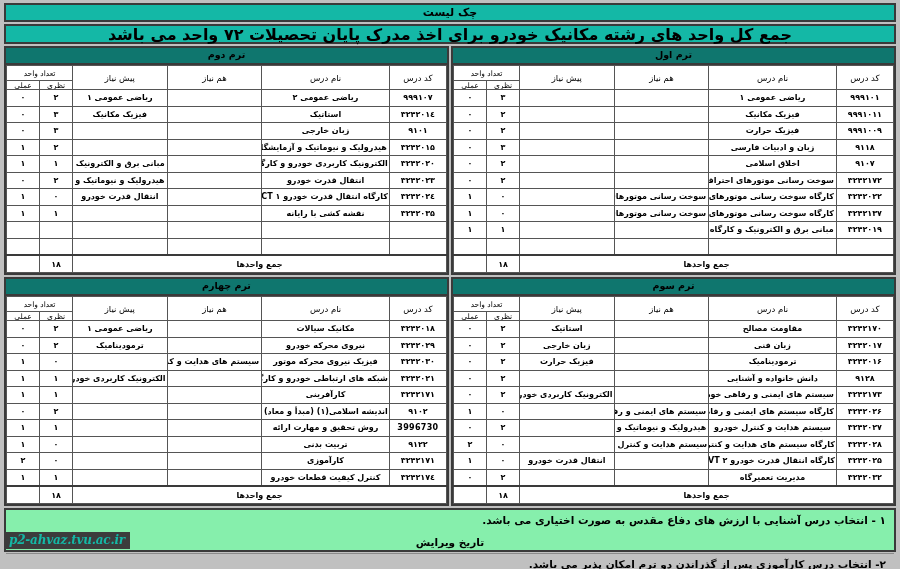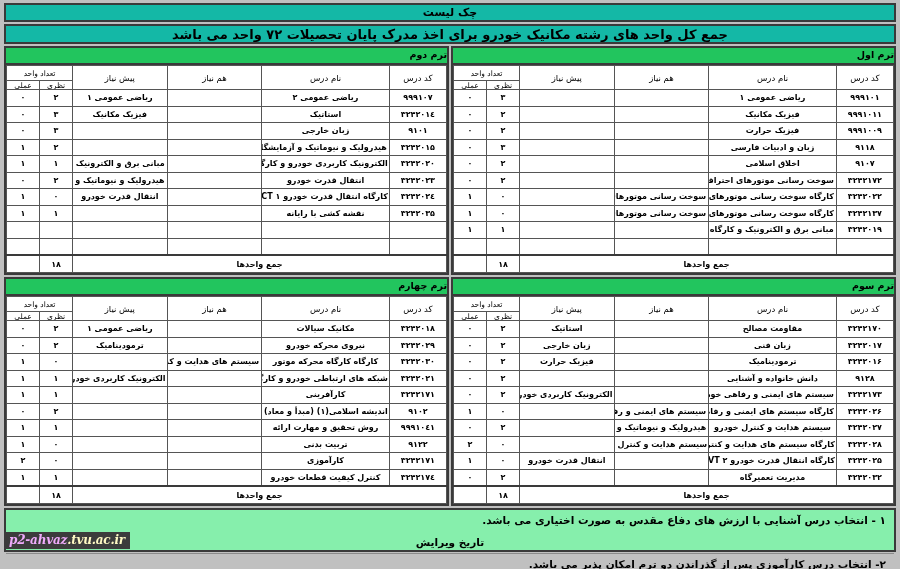--- a/index.html
+++ b/index.html
@@ -35,21 +35,21 @@
   .banner-title {
     height: 19px;
     line-height: 16px;
     font-size: 11px;
     font-weight: bold;
     color: #000;
   }
   .banner-sub {
     height: 20px;
     line-height: 17px;
-    font-size: 13px;
+    font-size: 16px;
     font-weight: bold;
     color: #000;
     margin-top: 2px;
   }
 
   
   .terms-grid {
     margin-top: 2px;
     display: grid;
     grid-template-columns: 1fr 1fr;
@@ -60,23 +60,24 @@
 
   .term-block {
     border: 2px solid #3a3a3a;
     background: #ffffff;
     box-sizing: border-box;
   }
 
   .term-head {
     height: 15px;
     line-height: 13px;
+    text-align: center;
     font-size: 9.5px;
     font-weight: bold;
-    background: #22c55e;
+    background: #0f766e;
     border-bottom: 2px solid #3a3a3a;
     color: #000;
   }
 
   table.term-table {
     width: 100%;
     border-collapse: collapse;
     table-layout: fixed;
     background: #fff;
   }
@@ -190,22 +191,22 @@
     padding: 1px 5px 2px 5px;
     font-family: "DejaVu Serif", "Liberation Serif", serif;
     font-style: italic;
     font-weight: bold;
     font-size: 12px;
     direction: ltr;
     letter-spacing: -0.2px;
     line-height: 14px;
     z-index: 30;
   }
-  .wm-a { color: #f0abfc; }
-  .wm-b { color: #fef9c3; }
+  .wm-a { color: #14b8a6; }
+  .wm-b { color: #14b8a6; }
 </style>
 </head>
 <body>
 
 <div class="page">
 
   <div class="banner banner-title">چک لیست</div>
   <div class="banner banner-sub">جمع کل واحد های رشته مکانیک خودرو  برای اخذ مدرک پایان تحصیلات ۷۲ واحد می باشد</div>
 
   <div class="terms-grid">
@@ -585,21 +586,21 @@
             <tr>
               <td class="code-cell">۳۲۴۲۰۲۹</td>
               <td class="name-cell">نیروی محرکه خودرو</td>
               <td class="req-cell"></td>
               <td class="req-cell">ترمودینامیک</td>
               <td class="num-cell">۲</td>
               <td class="num-cell">۰</td>
             </tr>
             <tr>
               <td class="code-cell">۳۲۴۲۰۳۰</td>
-              <td class="name-cell">کارگاه کارگاه محرکه موتور</td>
+              <td class="name-cell">فیزیک نیروی محرکه موتور</td>
               <td class="req-cell">سیستم های هدایت و کنترل</td>
               <td class="req-cell"></td>
               <td class="num-cell">۰</td>
               <td class="num-cell">۱</td>
             </tr>
             <tr>
               <td class="code-cell">۳۲۴۲۰۲۱</td>
               <td class="name-cell">شبکه های ارتباطی خودرو و کارگاه</td>
               <td class="req-cell"></td>
               <td class="req-cell">الکترونیک کاربردی خودرو و کارگاه</td>
@@ -616,21 +617,21 @@
             </tr>
             <tr>
               <td class="code-cell">۹۱۰۲</td>
               <td class="name-cell">اندیشه اسلامی(۱) (مبدأ و معاد)</td>
               <td class="req-cell"></td>
               <td class="req-cell"></td>
               <td class="num-cell">۲</td>
               <td class="num-cell">۰</td>
             </tr>
             <tr>
-              <td class="code-cell">۹۹۹۱۰٤۱</td>
+              <td class="code-cell">3996730</td>
               <td class="name-cell">روش تحقیق و مهارت ارائه</td>
               <td class="req-cell"></td>
               <td class="req-cell"></td>
               <td class="num-cell">۱</td>
               <td class="num-cell">۱</td>
             </tr>
             <tr>
               <td class="code-cell">۹۱۲۲</td>
               <td class="name-cell">تربیت بدنی</td>
               <td class="req-cell"></td>

